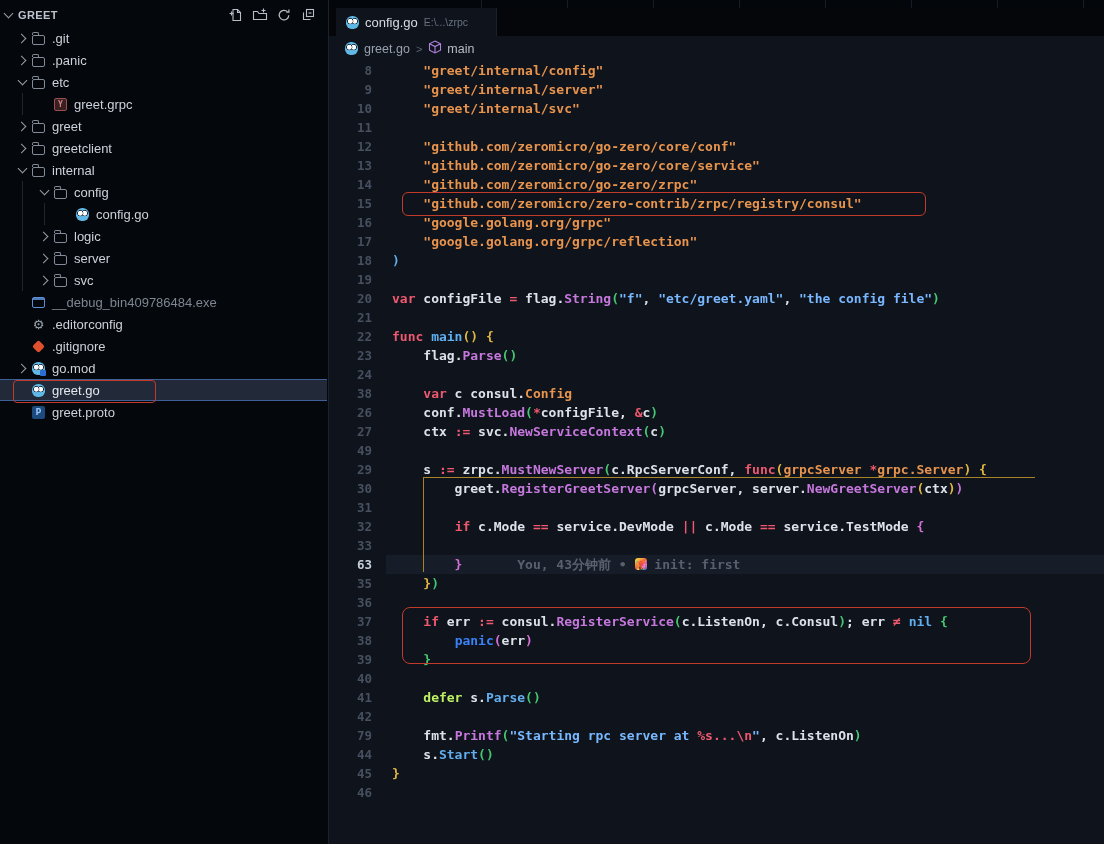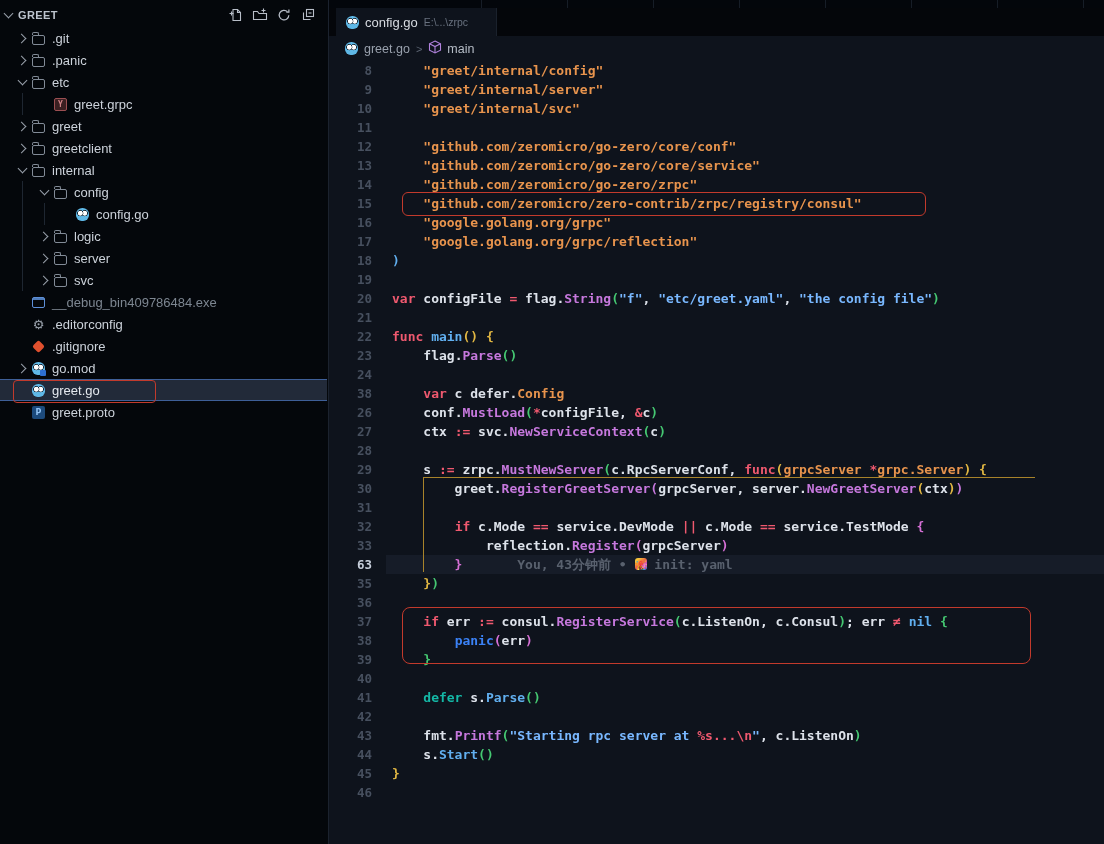--- a/index.html
+++ b/index.html
@@ -381,57 +381,56 @@
         <div class="code-row" style="top: 285px;">
           <span class="ln">23</span>
           <pre class="ct"><span style="color: rgb(221, 226, 234);">    flag</span><span style="color: rgb(221, 226, 234);">.</span><span style="color: rgb(198, 120, 221);">Parse</span><span style="color: rgb(69, 200, 114);">(</span><span style="color: rgb(69, 200, 114);">)</span></pre>
         </div>
         <div class="code-row" style="top: 304px;">
           <span class="ln">24</span>
           <pre class="ct"></pre>
         </div>
         <div class="code-row" style="top: 323px;">
           <span class="ln">38</span>
-          <pre class="ct"><span style="color: rgb(221, 226, 234);">    </span><span style="color: rgb(239, 89, 111);">var</span><span style="color: rgb(221, 226, 234);"> c defer</span><span style="color: rgb(221, 226, 234);">.</span><span style="color: rgb(232, 148, 77);">Config</span></pre>
+          <pre class="ct"><span style="color: rgb(221, 226, 234);">    </span><span style="color: rgb(239, 89, 111);">var</span><span style="color: rgb(221, 226, 234);"> c consul</span><span style="color: rgb(221, 226, 234);">.</span><span style="color: rgb(232, 148, 77);">Config</span></pre>
         </div>
         <div class="code-row" style="top: 342px;">
           <span class="ln">26</span>
           <pre class="ct"><span style="color: rgb(221, 226, 234);">    conf</span><span style="color: rgb(221, 226, 234);">.</span><span style="color: rgb(198, 120, 221);">MustLoad</span><span style="color: rgb(69, 200, 114);">(</span><span style="color: rgb(239, 89, 111);">*</span><span style="color: rgb(221, 226, 234);">configFile</span><span style="color: rgb(221, 226, 234);">, </span><span style="color: rgb(239, 89, 111);">&amp;</span><span style="color: rgb(221, 226, 234);">c</span><span style="color: rgb(69, 200, 114);">)</span></pre>
         </div>
         <div class="code-row" style="top: 361px;">
           <span class="ln">27</span>
           <pre class="ct"><span style="color: rgb(221, 226, 234);">    ctx </span><span style="color: rgb(239, 89, 111);">:=</span><span style="color: rgb(221, 226, 234);"> svc</span><span style="color: rgb(221, 226, 234);">.</span><span style="color: rgb(198, 120, 221);">NewServiceContext</span><span style="color: rgb(69, 200, 114);">(</span><span style="color: rgb(221, 226, 234);">c</span><span style="color: rgb(69, 200, 114);">)</span></pre>
         </div>
         <div class="code-row" style="top: 380px;">
-          <span class="ln">28</span>
+          <span class="ln">49</span>
           <pre class="ct"></pre>
         </div>
         <div class="code-row" style="top: 399px;">
           <span class="ln">29</span>
           <pre class="ct"><span style="color: rgb(221, 226, 234);">    s </span><span style="color: rgb(239, 89, 111);">:=</span><span style="color: rgb(221, 226, 234);"> zrpc</span><span style="color: rgb(221, 226, 234);">.</span><span style="color: rgb(198, 120, 221);">MustNewServer</span><span style="color: rgb(69, 200, 114);">(</span><span style="color: rgb(221, 226, 234);">c</span><span style="color: rgb(221, 226, 234);">.</span><span style="color: rgb(221, 226, 234);">RpcServerConf</span><span style="color: rgb(221, 226, 234);">, </span><span style="color: rgb(239, 89, 111);">func</span><span style="color: rgb(226, 184, 67);">(</span><span style="color: rgb(232, 148, 77);">grpcServer</span><span style="color: rgb(221, 226, 234);"> </span><span style="color: rgb(239, 89, 111);">*</span><span style="color: rgb(232, 148, 77);">grpc</span><span style="color: rgb(232, 148, 77);">.</span><span style="color: rgb(232, 148, 77);">Server</span><span style="color: rgb(226, 184, 67);">)</span><span style="color: rgb(221, 226, 234);"> </span><span style="color: rgb(226, 184, 67);">{</span></pre>
         </div>
         <div class="code-row" style="top: 418px;">
           <span class="ln">30</span>
           <pre class="ct"><span style="color: rgb(221, 226, 234);">        greet</span><span style="color: rgb(221, 226, 234);">.</span><span style="color: rgb(198, 120, 221);">RegisterGreetServer</span><span style="color: rgb(198, 120, 221);">(</span><span style="color: rgb(221, 226, 234);">grpcServer</span><span style="color: rgb(221, 226, 234);">, server</span><span style="color: rgb(221, 226, 234);">.</span><span style="color: rgb(198, 120, 221);">NewGreetServer</span><span style="color: rgb(226, 184, 67);">(</span><span style="color: rgb(221, 226, 234);">ctx</span><span style="color: rgb(226, 184, 67);">)</span><span style="color: rgb(198, 120, 221);">)</span></pre>
         </div>
         <div class="code-row" style="top: 437px;">
           <span class="ln">31</span>
           <pre class="ct"></pre>
         </div>
         <div class="code-row" style="top: 456px;">
           <span class="ln">32</span>
           <pre class="ct"><span style="color: rgb(221, 226, 234);">        </span><span style="color: rgb(239, 89, 111);">if</span><span style="color: rgb(221, 226, 234);"> c</span><span style="color: rgb(221, 226, 234);">.</span><span style="color: rgb(221, 226, 234);">Mode </span><span style="color: rgb(239, 89, 111);">==</span><span style="color: rgb(221, 226, 234);"> service</span><span style="color: rgb(221, 226, 234);">.</span><span style="color: rgb(221, 226, 234);">DevMode </span><span style="color: rgb(239, 89, 111);">||</span><span style="color: rgb(221, 226, 234);"> c</span><span style="color: rgb(221, 226, 234);">.</span><span style="color: rgb(221, 226, 234);">Mode </span><span style="color: rgb(239, 89, 111);">==</span><span style="color: rgb(221, 226, 234);"> service</span><span style="color: rgb(221, 226, 234);">.</span><span style="color: rgb(221, 226, 234);">TestMode </span><span style="color: rgb(214, 112, 214);">{</span></pre>
         </div>
         <div class="code-row" style="top: 475px;">
           <span class="ln">33</span>
-          <pre class="ct"><span style="color: rgb(221, 226, 234);">            reflection</span><span style="color: rgb(221, 226, 234);">.</span><span style="color: rgb(198, 120, 221);">Register</span><span style="color: rgb(214, 112, 214);">(</span><span style="color: rgb(221, 226, 234);">grpcServer</span><span style="color: rgb(214, 112, 214);">)</span></pre>
         </div>
         <div class="code-row active" style="top: 494px;">
           <span class="ln">63</span>
-          <pre class="ct"><span style="color: rgb(214, 112, 214);">        }</span><span style="color: rgb(89, 97, 110);">       You, 43分钟前 • </span><span class="tk-emoji" style="color: rgb(232, 195, 58);">🎉</span><span style="color: rgb(89, 97, 110);"> init: yaml</span></pre>
+          <pre class="ct"><span style="color: rgb(214, 112, 214);">        }</span><span style="color: rgb(89, 97, 110);">       You, 43分钟前 • </span><span class="tk-emoji" style="color: rgb(232, 195, 58);">🎉</span><span style="color: rgb(89, 97, 110);"> init: first</span></pre>
         </div>
         <div class="code-row" style="top: 513px;">
           <span class="ln">35</span>
           <pre class="ct"><span style="color: rgb(226, 184, 67);">    }</span><span style="color: rgb(69, 200, 114);">)</span></pre>
         </div>
         <div class="code-row" style="top: 532px;">
           <span class="ln">36</span>
           <pre class="ct"></pre>
         </div>
         <div class="code-row" style="top: 551px;">
@@ -445,28 +444,28 @@
         <div class="code-row" style="top: 589px;">
           <span class="ln">39</span>
           <pre class="ct"><span style="color: rgb(69, 200, 114);">    }</span></pre>
         </div>
         <div class="code-row" style="top: 608px; padding-left: 28px;">
           <span class="ln">40</span>
           <pre class="ct"></pre>
         </div>
         <div class="code-row" style="top: 627px;">
           <span class="ln">41</span>
-          <pre class="ct"><span style="color: rgb(221, 226, 234);">    </span><span style="color: #14b8a6;">defer</span><span style="color: rgb(221, 226, 234);"> s</span><span style="color: rgb(221, 226, 234);">.</span><span style="color: rgb(97, 175, 239);">Parse</span><span style="color: rgb(69, 200, 114);">(</span><span style="color: rgb(69, 200, 114);">)</span></pre>
+          <pre class="ct"><span style="color: rgb(221, 226, 234);">    </span><span style="color: #bef264;">defer</span><span style="color: rgb(221, 226, 234);"> s</span><span style="color: rgb(221, 226, 234);">.</span><span style="color: rgb(97, 175, 239);">Parse</span><span style="color: rgb(69, 200, 114);">(</span><span style="color: rgb(69, 200, 114);">)</span></pre>
         </div>
         <div class="code-row" style="top: 646px;">
           <span class="ln">42</span>
           <pre class="ct"></pre>
         </div>
         <div class="code-row" style="top: 665px;">
-          <span class="ln">43</span>
+          <span class="ln">79</span>
           <pre class="ct"><span style="color: rgb(221, 226, 234);">    fmt</span><span style="color: rgb(221, 226, 234);">.</span><span style="color: rgb(198, 120, 221);">Printf</span><span style="color: rgb(69, 200, 114);">(</span><span style="color: rgb(121, 184, 255);">"Starting rpc server at </span><span style="color: rgb(239, 89, 111);">%s</span><span style="color: rgb(239, 89, 111);">...</span><span style="color: rgb(239, 89, 111);">\n</span><span style="color: rgb(121, 184, 255);">"</span><span style="color: rgb(221, 226, 234);">, c</span><span style="color: rgb(221, 226, 234);">.</span><span style="color: rgb(221, 226, 234);">ListenOn</span><span style="color: rgb(69, 200, 114);">)</span></pre>
         </div>
         <div class="code-row" style="top: 684px;">
           <span class="ln">44</span>
           <pre class="ct"><span style="color: rgb(221, 226, 234);">    s</span><span style="color: rgb(221, 226, 234);">.</span><span style="color: rgb(97, 175, 239);">Start</span><span style="color: rgb(69, 200, 114);">(</span><span style="color: rgb(69, 200, 114);">)</span></pre>
         </div>
         <div class="code-row" style="top: 703px;">
           <span class="ln">45</span>
           <pre class="ct"><span style="color: rgb(226, 184, 67);">}</span></pre>
         </div>

